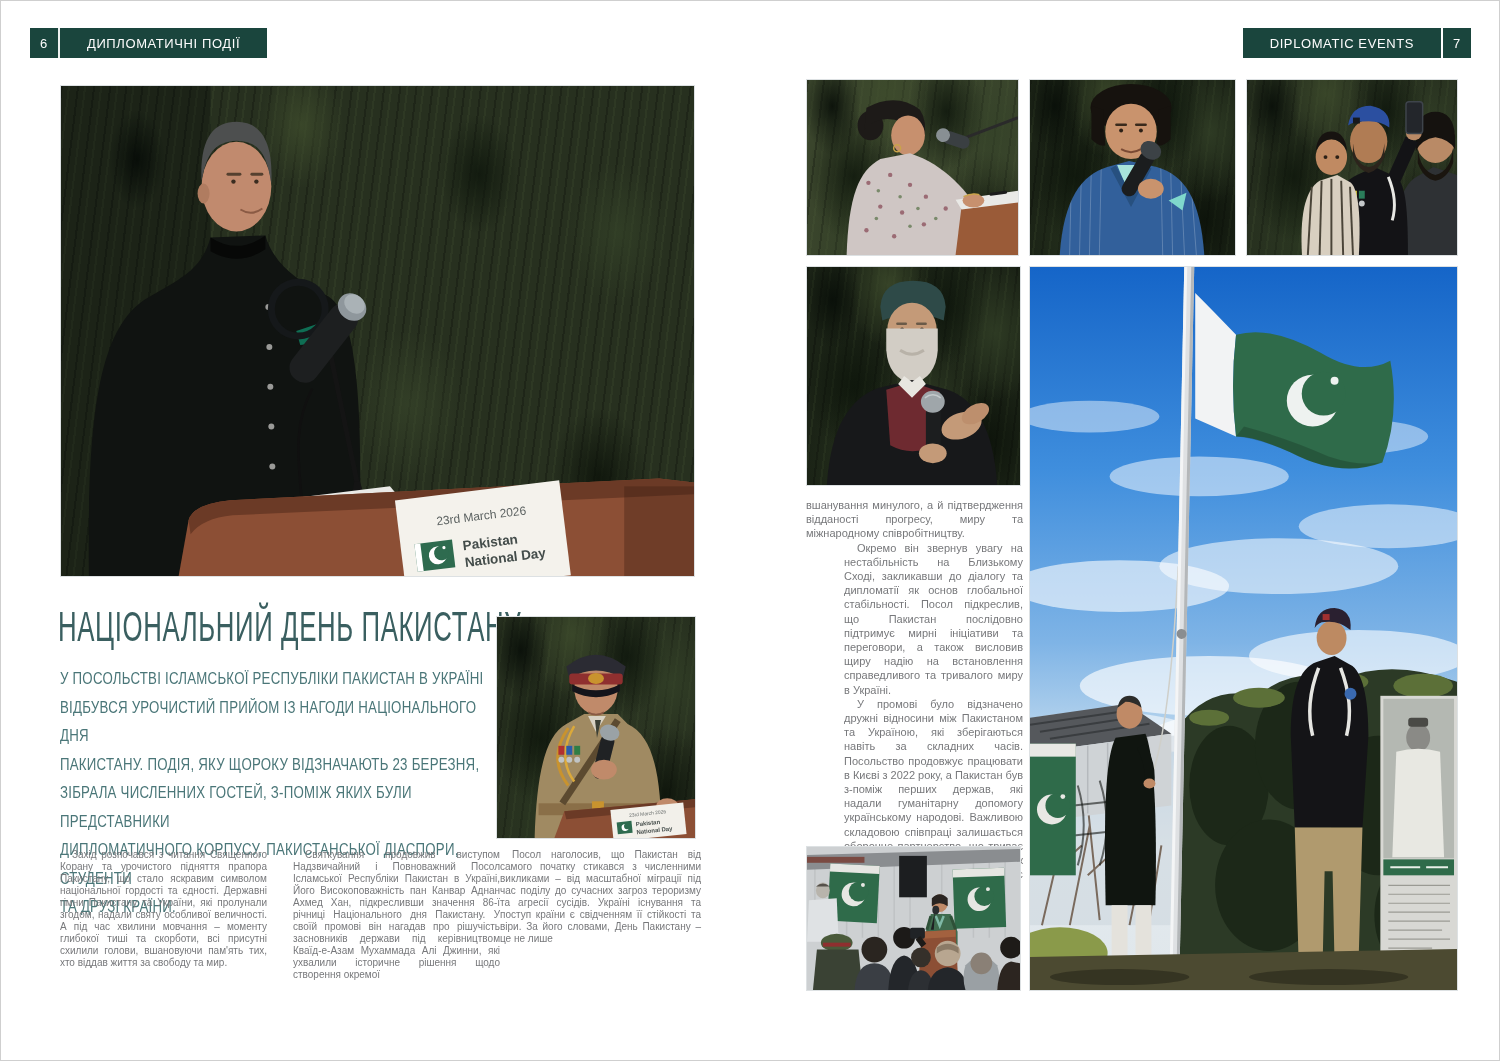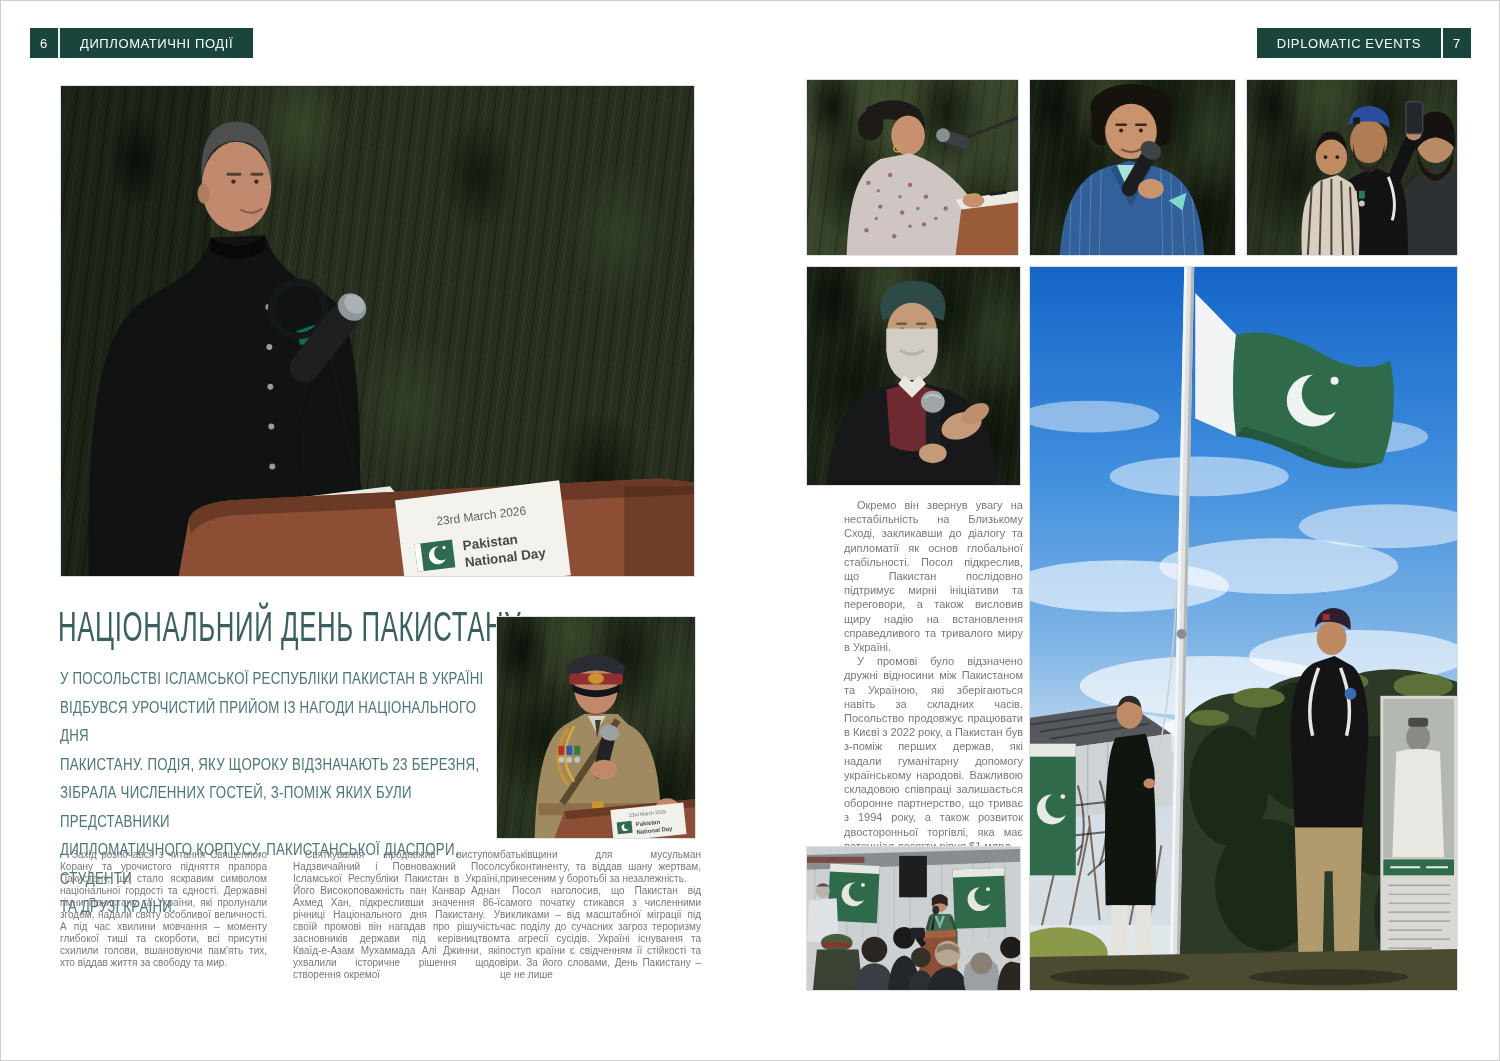--- a/index.html
+++ b/index.html
@@ -4,21 +4,21 @@
 <style>
   html,body{margin:0;padding:0;background:#9a9a9a;}
   #spread{position:relative;width:1500px;height:1061px;background:#ffffff;
     border:1px solid #cfcfcf;box-sizing:border-box;overflow:hidden;
     font-family:"Liberation Sans",sans-serif;}
   
   .hdr{position:absolute;top:27px;display:flex;}
   .hdr-box{background:#1a453d;color:#fdfdfd;height:30px;display:flex;align-items:center;
     font-size:13px;letter-spacing:.6px;}
   .hdr-num{width:28px;justify-content:center;}
-  .hdr-label{padding:0 20px;}
+  .hdr-label{padding:0 27px;}
   .hdr-gap{width:2px;background:#eef0ef;}
   
   #title{position:absolute;left:57px;top:601px;font-size:43px;color:#3a5f60;
     transform:scaleX(.60);transform-origin:0 0;white-space:nowrap;letter-spacing:1px;}
   #lede{position:absolute;left:59px;top:664px;width:552px;font-size:17px;line-height:28.5px;
     color:#4a7678;transform:scaleX(.78);transform-origin:0 0;white-space:pre-line;letter-spacing:.3px;}
   
   .col{position:absolute;top:848px;width:207px;font-size:10px;line-height:12px;
     text-align:justify;color:#77787b;}
   .col p{margin:0;}
@@ -133,21 +133,20 @@
 ДИПЛОМАТИЧНОГО КОРПУСУ, ПАКИСТАНСЬКОЇ ДІАСПОРИ, СТУДЕНТИ
 ТА ДРУЗІ КРАЇНИ.</div>
 
   <div class="col" style="left:59px;">
     <p class="ind">Захід розпочався з читання Священного Корану та урочистого підняття прапора Пакистану, що стало яскравим символом національної гордості та єдності. Державні гімни Пакистану та України, які пролунали згодом, надали святу особливої величності. А під час хвилини мовчання – моменту глибокої тиші та скорботи, всі присутні схилили голови, вшановуючи пам'ять тих, хто віддав життя за свободу та мир.</p>
   </div>
   <div class="col" style="left:292px;">
     <p class="ind">Святкування продовжив виступом Надзвичайний і Повноважний Посол Ісламської Республіки Пакистан в Україні, Його Високоповажність пан Канвар Аднан Ахмед Хан, підкресливши значення 86-ї річниці Національного дня Пакистану. У своїй промові він нагадав про рішучість засновників держави під керівництвом Кваїд-е-Азам Мухаммада Алі Джинни, які ухвалили історичне рішення щодо створення окремої</p>
   </div>
   <div class="col" style="left:499px;width:201px;">
-    <p>батьківщини для мусульман субконтиненту, та віддав шану жертвам, принесеним у боротьбі за незалежність.</p>
     <p class="ind">Посол наголосив, що Пакистан від самого початку стикався з численними викликами – від масштабної міграції під час поділу до сучасних загроз тероризму та агресії сусідів. Україні існування та поступ країни є свідченням її стійкості та віри. За його словами, День Пакистану – це не лише</p>
   </div>
 
   <figure class="photo hedge" style="left:495px;top:615px;width:200px;height:223px;margin:0;">
     <svg viewBox="0 0 200 223" preserveAspectRatio="none">
       <path d="M38 223 C40 160 48 120 70 108 L88 98 L122 98 L132 108 C158 120 166 160 166 223 Z" fill="#a08a62"></path>
       <path d="M92 100 L100 116 L110 100 Z" fill="#d8d2c4"></path>
       <path d="M99 104 L101 122 L105 104 Z" fill="#3a3f35"></path>
       <rect x="42" y="188" width="122" height="12" fill="#8a6f48"></rect>
       <rect x="96" y="186" width="12" height="15" fill="#c9932e"></rect>
@@ -318,20 +317,21 @@
       <rect x="120" y="140" width="15" height="58" rx="7" fill="#1c1e1f"></rect>
       <ellipse cx="127" cy="136" rx="12" ry="11" fill="#9fa6aa"></ellipse>
       <path d="M119 132 Q127 126 135 132" stroke="#c4cacc" stroke-width="1.5" fill="none"></path>
       <ellipse cx="127" cy="188" rx="14" ry="10" fill="#c49a78"></ellipse>
       <ellipse cx="156" cy="160" rx="21" ry="13" transform="rotate(-20 156 160)" fill="#c49a78"></ellipse>
       <ellipse cx="170" cy="148" rx="15" ry="9" transform="rotate(-30 170 148)" fill="#bd8f6d"></ellipse>
     </svg>
   </figure>
 
   <div id="rcol">
+    <p>вшанування минулого, а й підтвердження відданості прогресу, миру та міжнародному співробітництву.</p>
     <p class="ind">Окремо він звернув увагу на нестабільність на Близькому Сході, закликавши до діалогу та дипломатії як основ глобальної стабільності. Посол підкреслив, що Пакистан послідовно підтримує мирні ініціативи та переговори, а також висловив щиру надію на встановлення справедливого та тривалого миру в Україні.</p>
     <p class="ind">У промові було відзначено дружні відносини між Пакистаном та Україною, які зберігаються навіть за складних часів. Посольство продовжує працювати в Києві з 2022 року, а Пакистан був з-поміж перших держав, які надали гуманітарну допомогу українському народові. Важливою складовою співпраці залишається оборонне партнерство, що триває з 1994 року, а також розвиток двосторонньої торгівлі, яка має потенціал досягти рівня $1 млрд.</p>
   </div>
 
   <figure class="photo" id="photo-flag" style="left:1028px;top:265px;width:429px;height:725px;margin:0;">
     <svg viewBox="0 0 429 725" preserveAspectRatio="none">
 
       <g fill="#ffffff">
         <ellipse cx="60" cy="150" rx="70" ry="16" fill-opacity=".45"></ellipse>
         <ellipse cx="170" cy="210" rx="90" ry="20" fill-opacity=".5"></ellipse>

